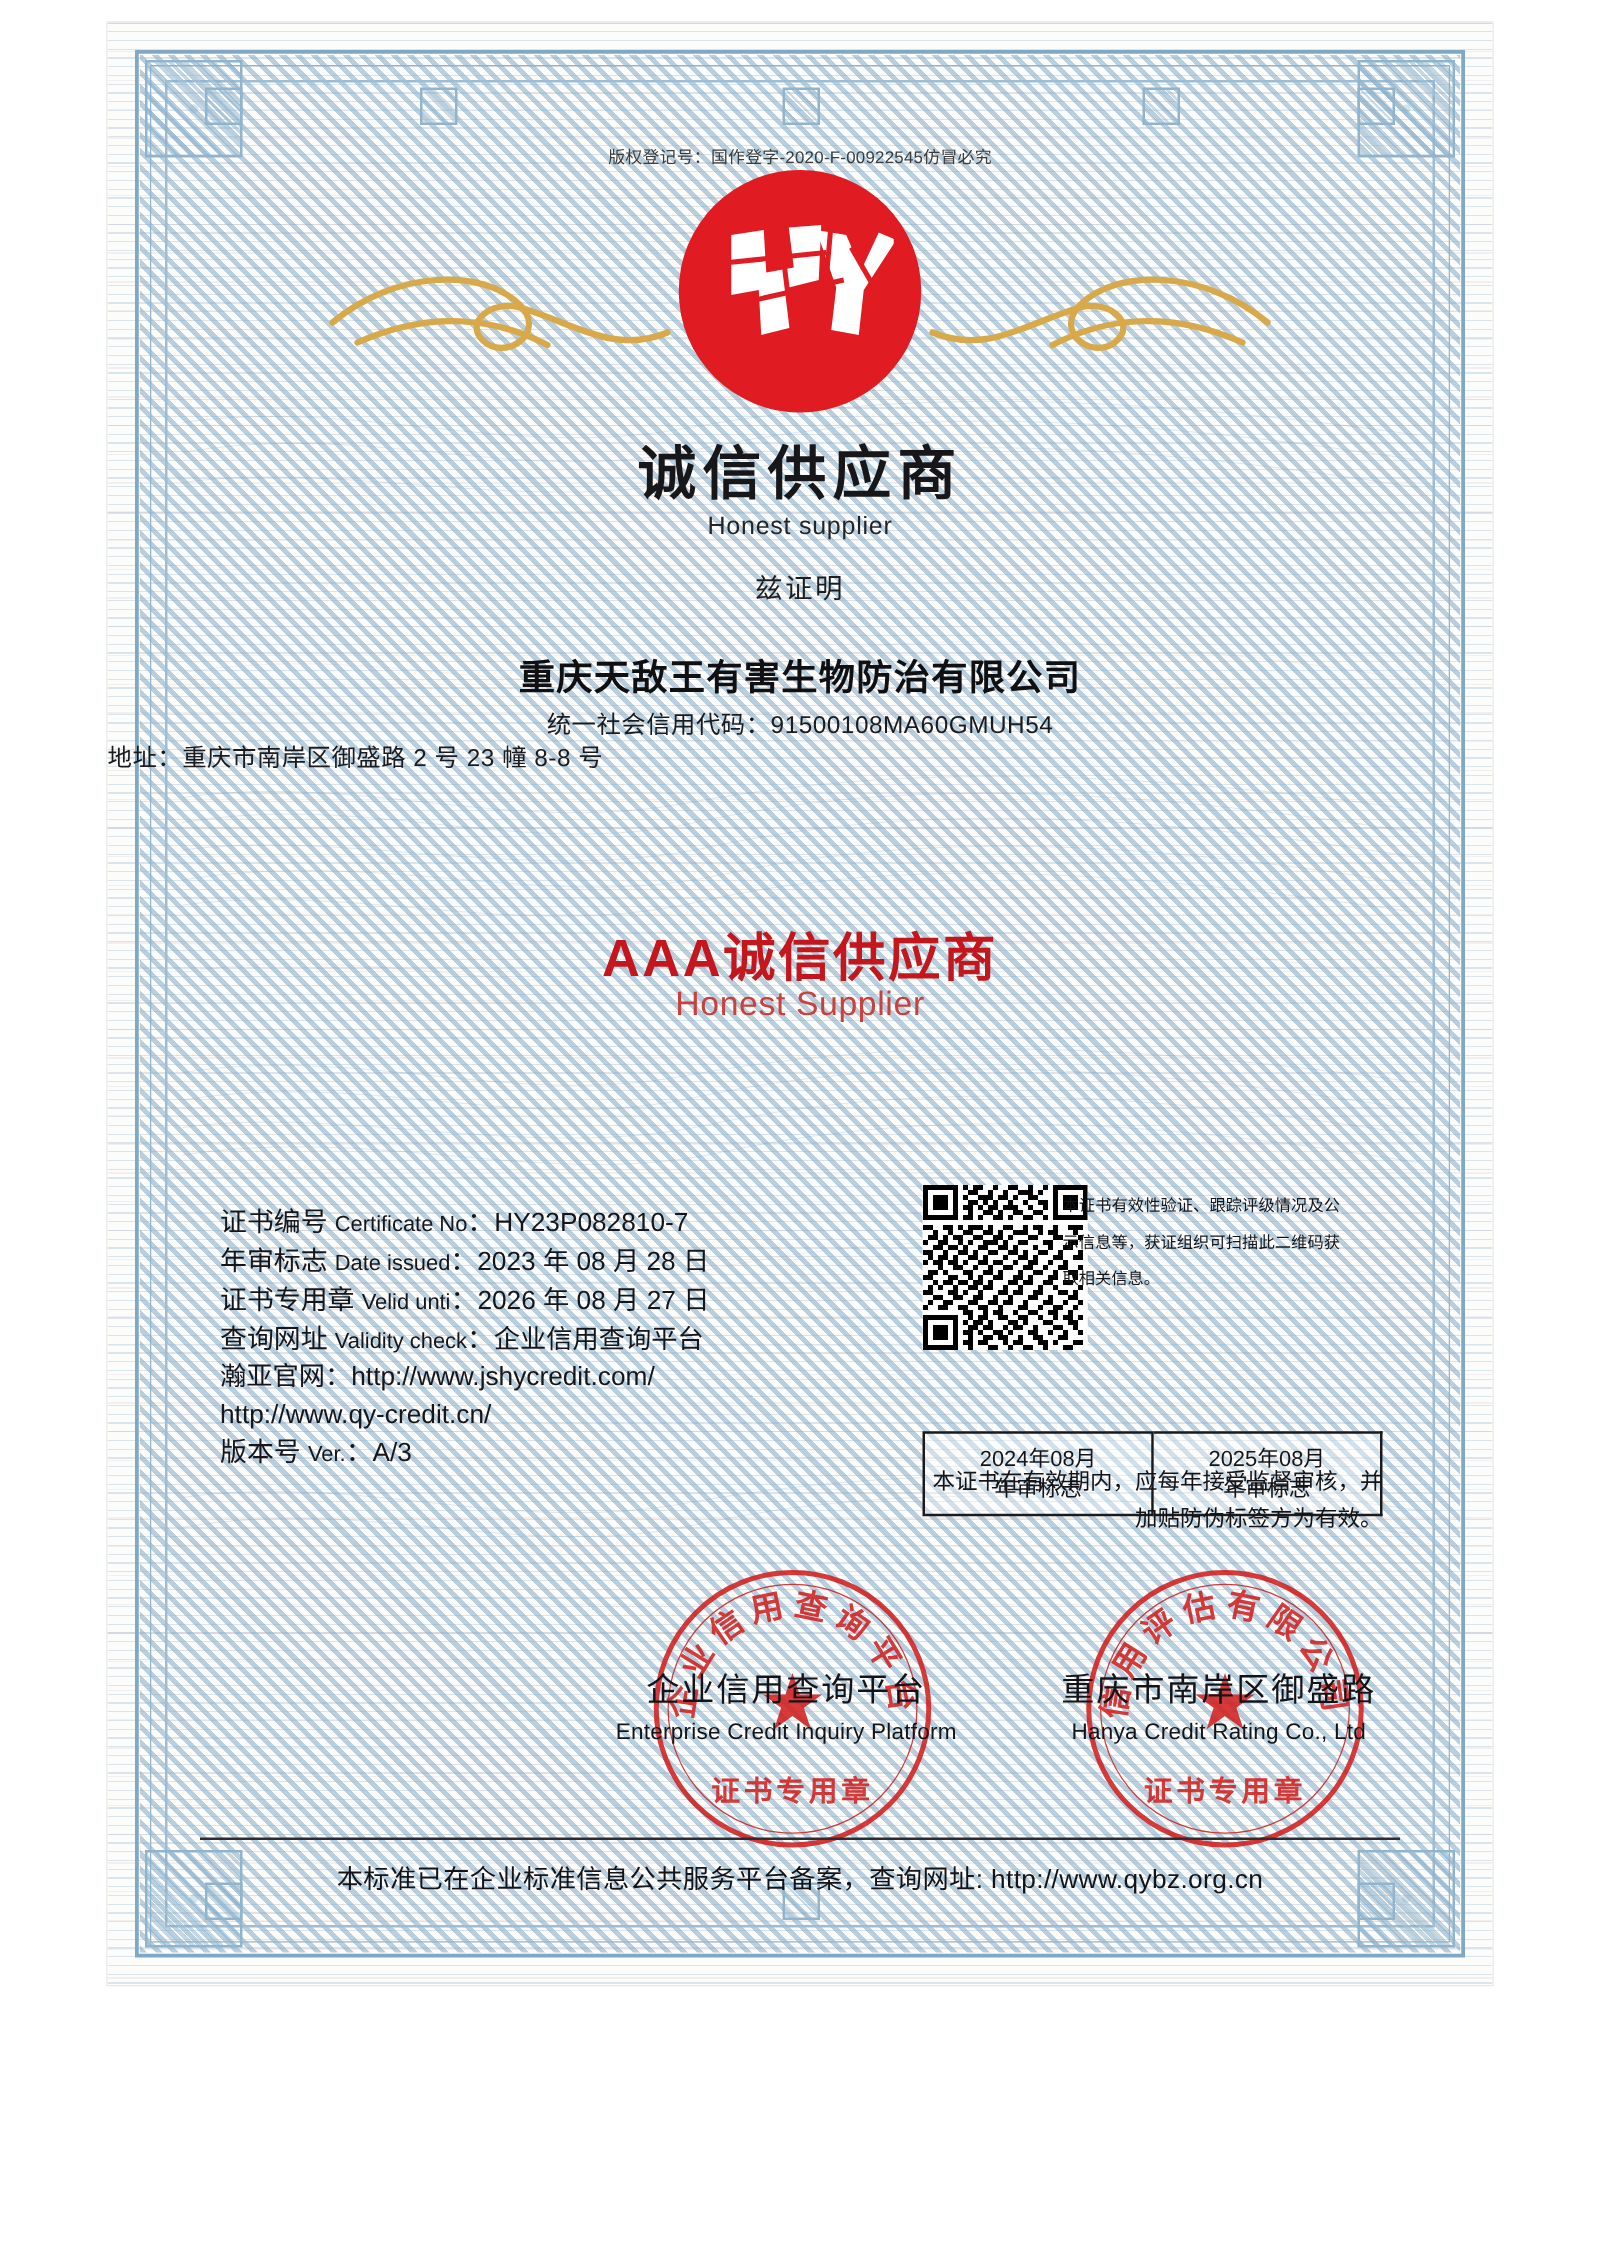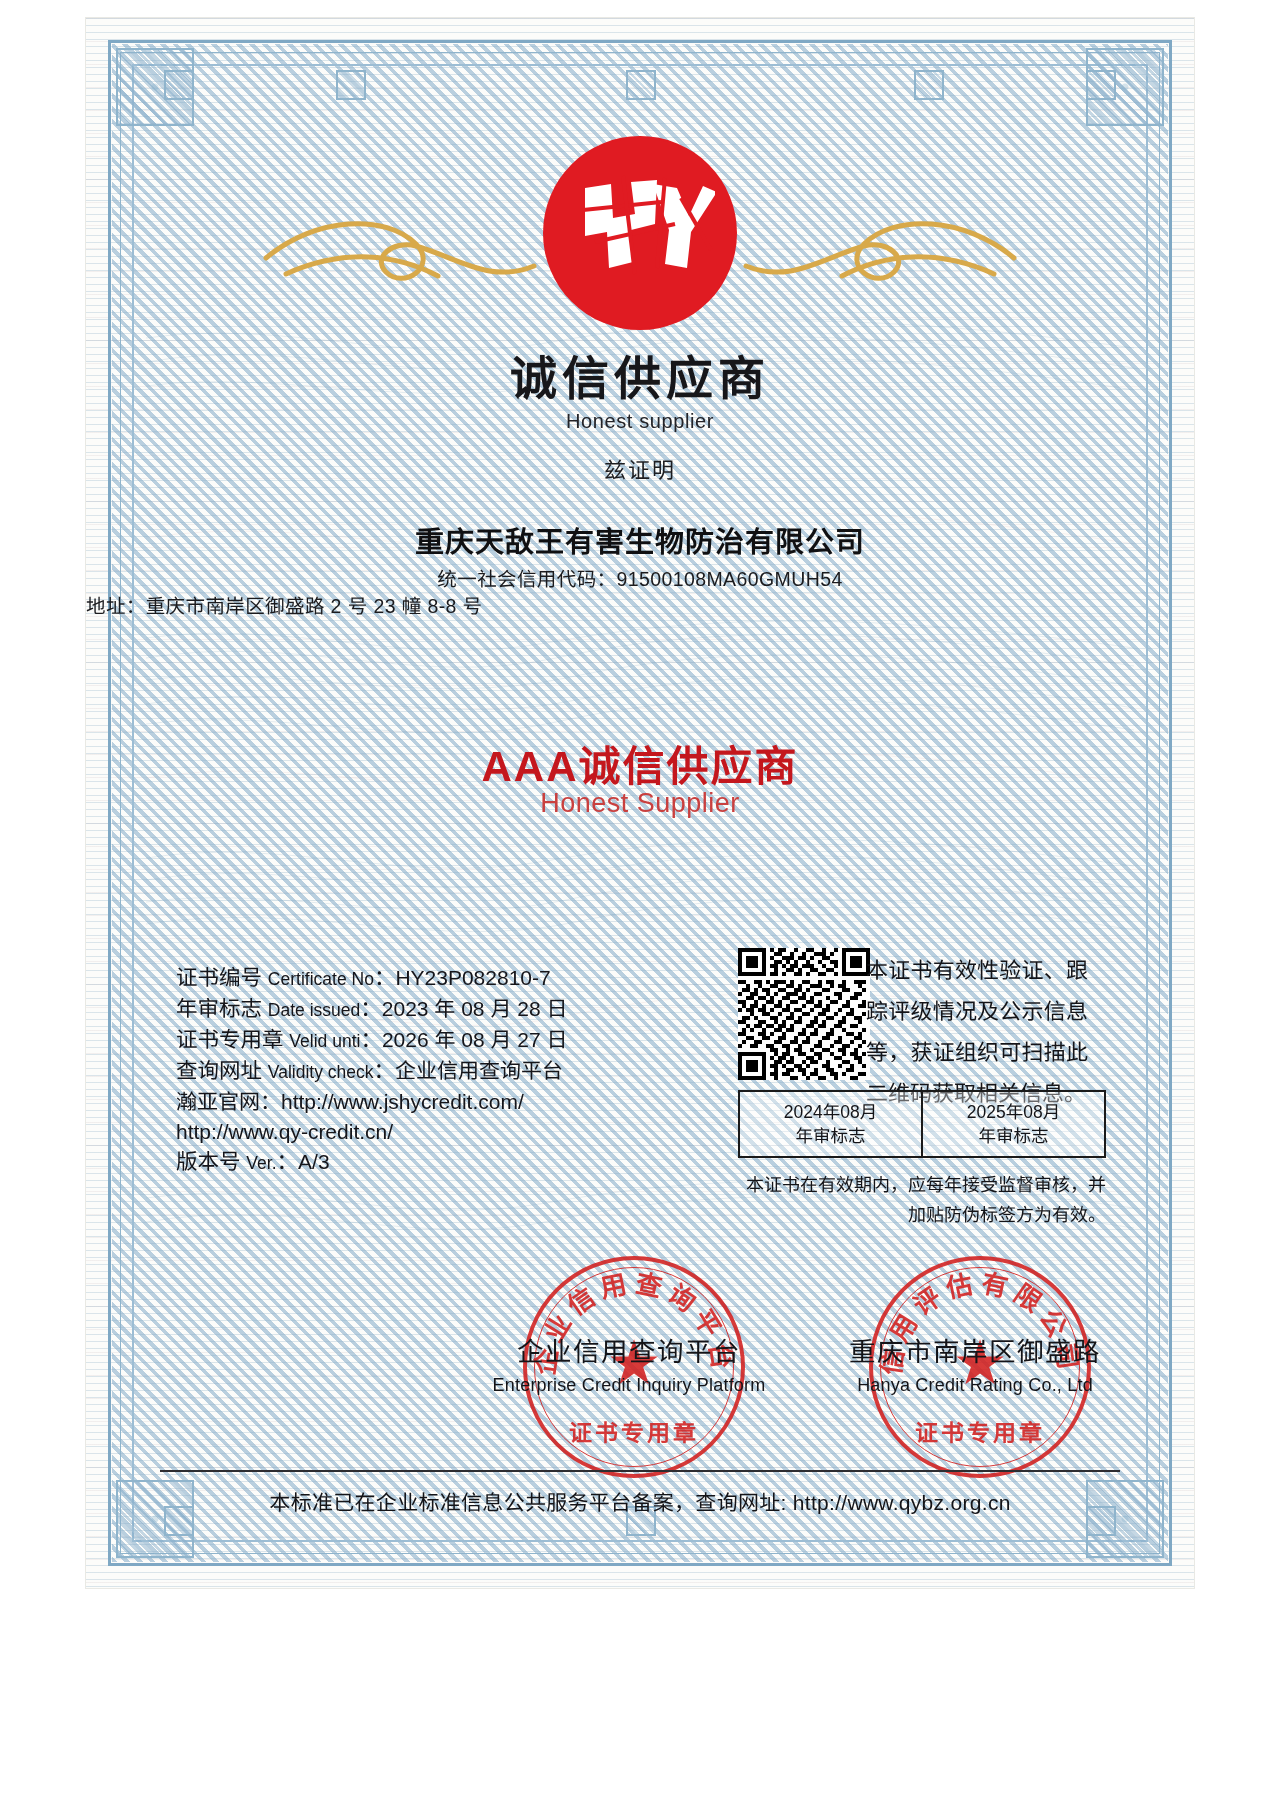--- a/index.html
+++ b/index.html
@@ -149,25 +149,25 @@
   .info-line .lbl-en{font-size:17.5px;}
   .info-line .val{font-size:21px;}
   .info-url{font-size:21px;line-height:30px;}
 
   
   .qr-wrap{
     position:absolute;left:652px;top:930px;width:132px;height:132px;
     background:#fff;
   }
   .qr-note{
-    position:absolute;left:780px;top:932px;width:222px;
-    font-size:22px;line-height:41px;color:#141418;text-align:justify;
+    position:absolute;left:764px;top:932px;width:222px;
+    font-size:13px;line-height:29px;color:#141418;text-align:justify;
   }
   .stamp-boxes{
-    position:absolute;left:652px;top:1072px;width:368px;
+    position:absolute;left:652px;top:1127px;width:368px;
     display:flex;
   }
   .stamp-box{
     width:50%;height:64px;border:2px solid #1a1a1a;
     display:flex;flex-direction:column;align-items:center;justify-content:center;
     font-size:17.5px;color:#141418;line-height:24px;
     background:rgba(255,255,255,0.35);
   }
   .stamp-box + .stamp-box{border-left:none;}
   .annual-note{
@@ -256,20 +256,21 @@
   <div class="edge-dot" style="left:250px;top:52px;"></div>
   <div class="edge-dot" style="left:540px;top:52px;"></div>
   <div class="edge-dot" style="right:250px;top:52px;"></div>
   <div class="edge-dot" style="right:78px;top:52px;"></div>
   <div class="edge-dot" style="left:78px;bottom:52px;"></div>
   <div class="edge-dot" style="left:540px;bottom:52px;"></div>
   <div class="edge-dot" style="right:78px;bottom:52px;"></div>
 
   <div class="content">
 
+    <div class="copyright-line">版权登记号：国作登字-2020-F-00922545仿冒必究</div>
 
     <svg class="flourish" viewBox="0 0 1108 110" preserveAspectRatio="none">
       <g fill="none" stroke="#d8a94a" stroke-width="5" stroke-linecap="round">
         <path d="M180 62 C 230 20, 300 18, 330 48 C 352 70, 318 94, 300 76 C 286 62, 306 44, 330 50 C 372 62, 404 88, 448 70"></path>
         <path d="M200 78 C 258 52, 310 58, 352 80"></path>
         <path d="M928 62 C 878 20, 808 18, 778 48 C 756 70, 790 94, 808 76 C 822 62, 802 44, 778 50 C 736 62, 704 88, 660 70"></path>
         <path d="M908 78 C 850 52, 798 58, 756 80"></path>
       </g>
     </svg>
 

